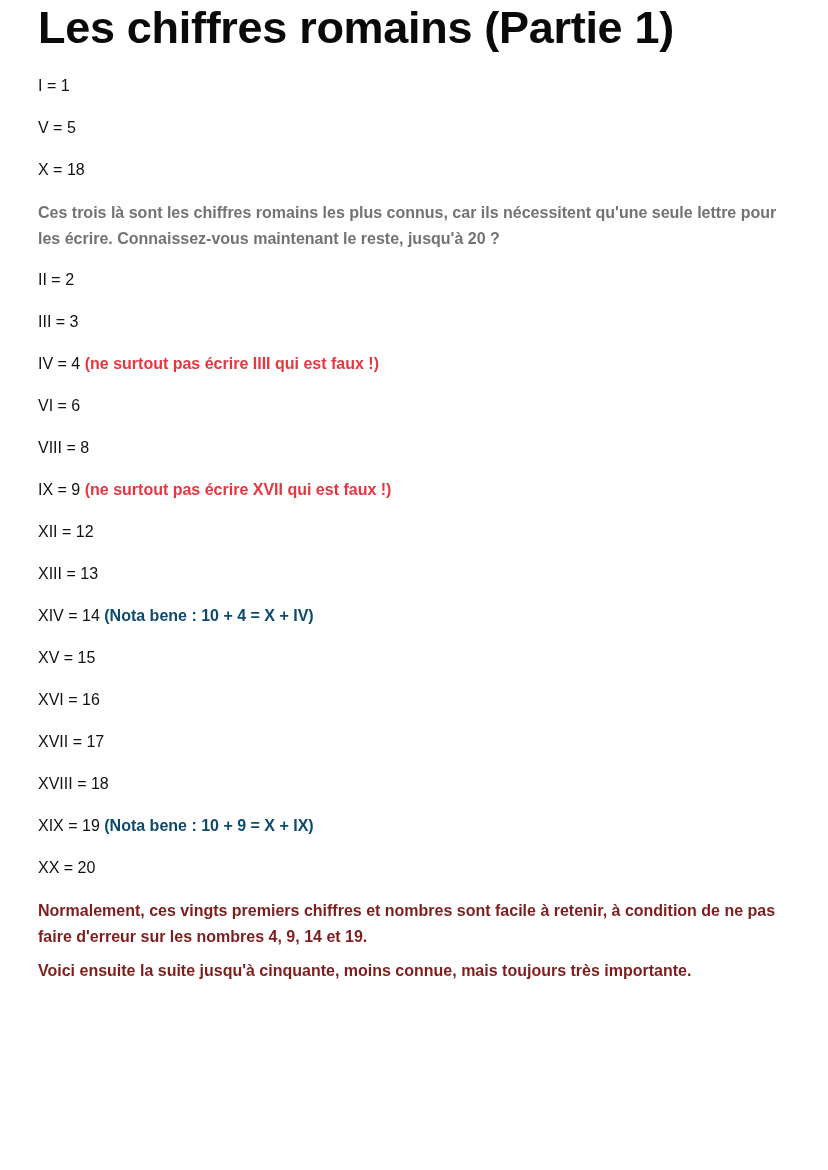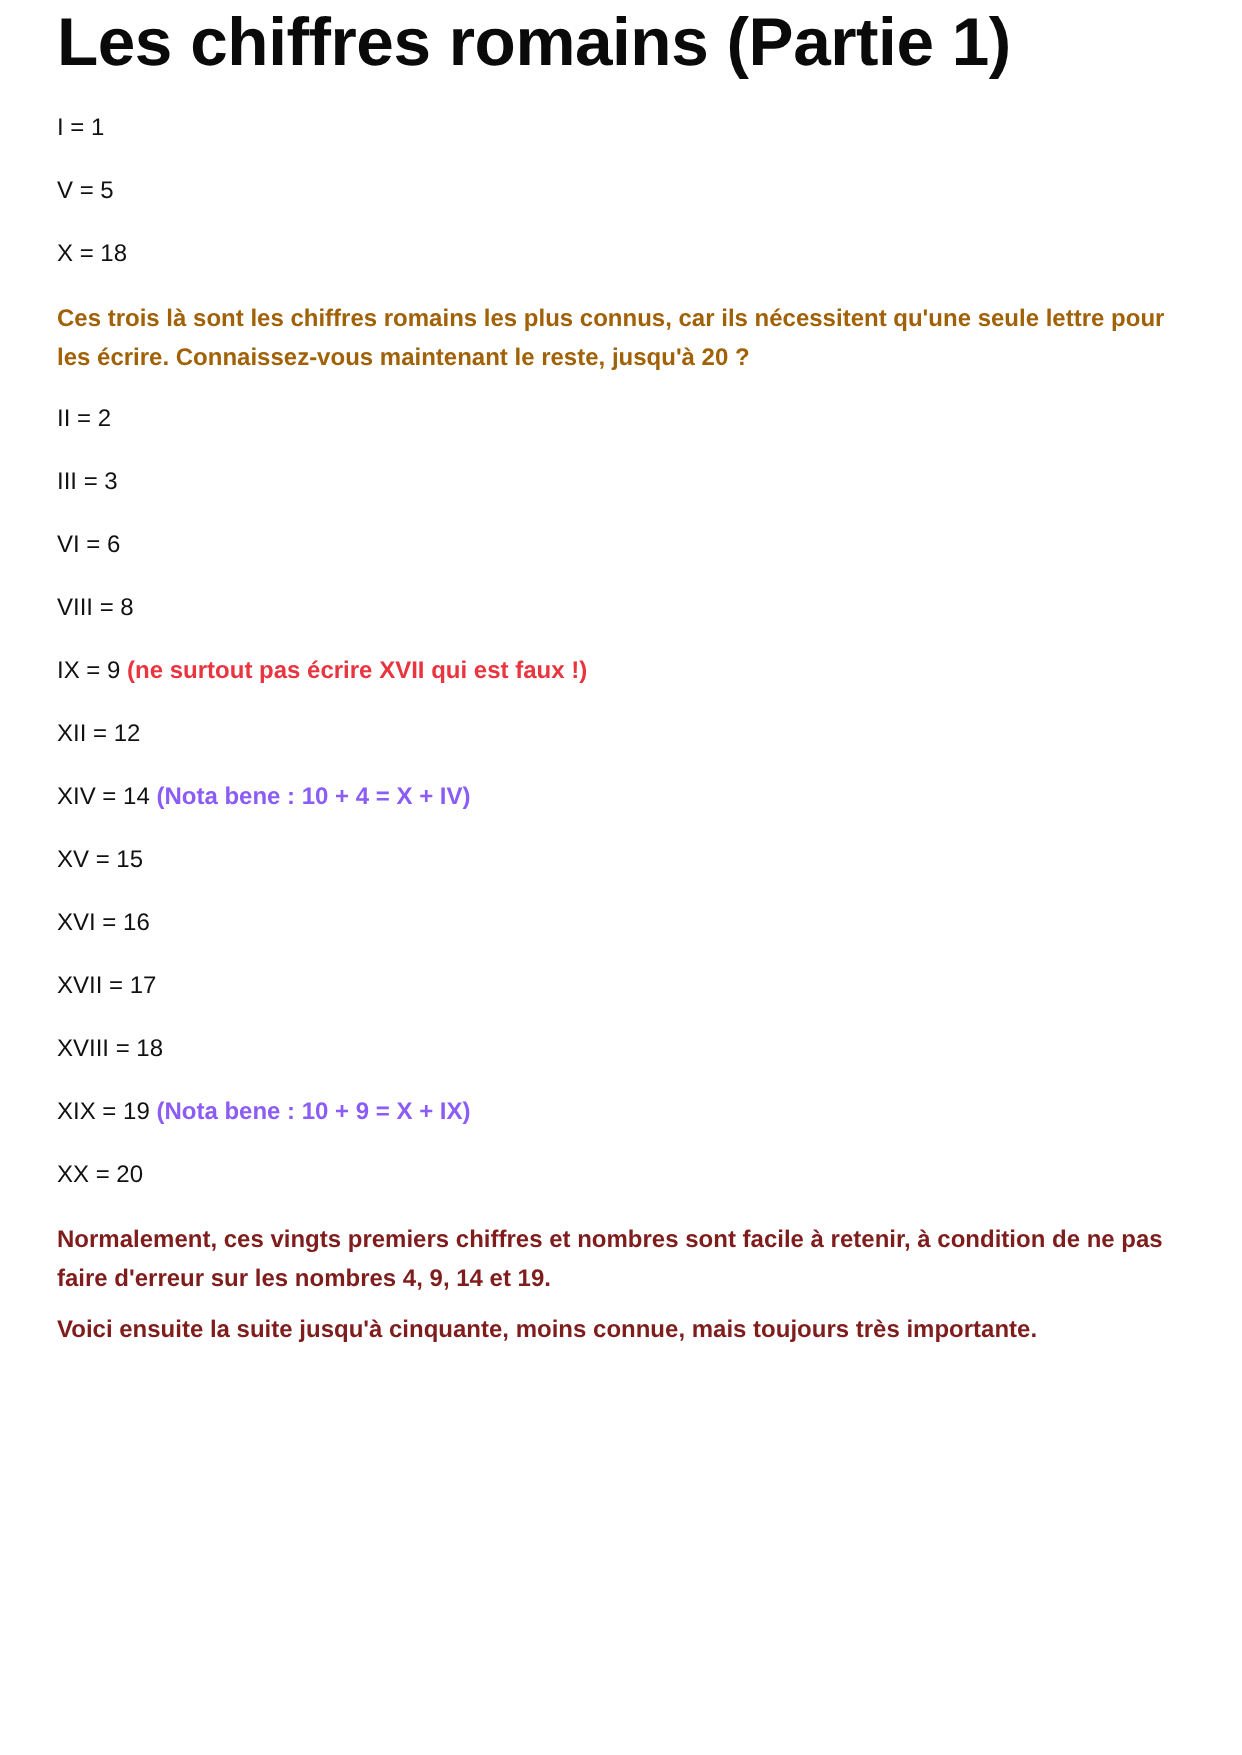--- a/index.html
+++ b/index.html
@@ -11,42 +11,44 @@
   .page { padding: 0 38px; }
   h1 {
     margin: 0; 
     font-size: 45px; font-weight: bold; line-height: 56px;
     letter-spacing: -0.3px; color: #0a0a0a;
   }
   .line { font-size: 16px; line-height: 20px; margin: 0; height: 42px; box-sizing: border-box; padding-top: 10px; }
   .first-line { margin-top: 10px; }
   .para { font-size: 16px; line-height: 26px; font-weight: bold; margin: 8px 0 8px 0; }
   .red { color: #e8353f; font-weight: bold; }
-  .blue { color: #8b5cf6; font-weight: bold; }
+  .blue { color: #0c4a6e; font-weight: bold; }
   .para.blue { color: #7f1d1d; }
-  .para.black { color: #a16207; }
+  .para.black { color: #737373; }
 </style>
 </head>
 <body>
 
 <div class="page">
   <h1>Les chiffres romains (Partie 1)</h1>
 
   <p class="line first-line"><span>I = 1</span></p>
   <p class="line"><span>V = 5</span></p>
   <p class="line"><span>X = 18</span></p>
 
   <p class="para black">Ces trois là sont les chiffres romains les plus connus, car ils nécessitent qu'une seule lettre pour les écrire. Connaissez-vous maintenant le reste, jusqu'à 20 ?</p>
 
   <p class="line"><span>II = 2</span></p>
   <p class="line"><span>III = 3</span></p>
+  <p class="line"><span>IV = 4</span> <span class="red">(ne surtout pas écrire IIII qui est faux !)</span></p>
   <p class="line"><span>VI = 6</span></p>
   <p class="line"><span>VIII = 8</span></p>
   <p class="line"><span>IX = 9</span> <span class="red">(ne surtout pas écrire XVII qui est faux !)</span></p>
   <p class="line"><span>XII = 12</span></p>
+  <p class="line"><span>XIII = 13</span></p>
   <p class="line"><span>XIV = 14</span> <span class="blue">(Nota bene : 10 + 4 = X + IV)</span></p>
   <p class="line"><span>XV = 15</span></p>
   <p class="line"><span>XVI = 16</span></p>
   <p class="line"><span>XVII = 17</span></p>
   <p class="line"><span>XVIII = 18</span></p>
   <p class="line"><span>XIX = 19</span> <span class="blue">(Nota bene : 10 + 9 = X + IX)</span></p>
   <p class="line"><span>XX = 20</span></p>
 
   <p class="para blue">Normalement, ces vingts premiers chiffres et nombres sont facile à retenir, à condition de ne pas faire d'erreur sur les nombres 4, 9, 14 et 19.</p>
   <p class="para blue">Voici ensuite la suite jusqu'à cinquante, moins connue, mais toujours très importante.</p>

